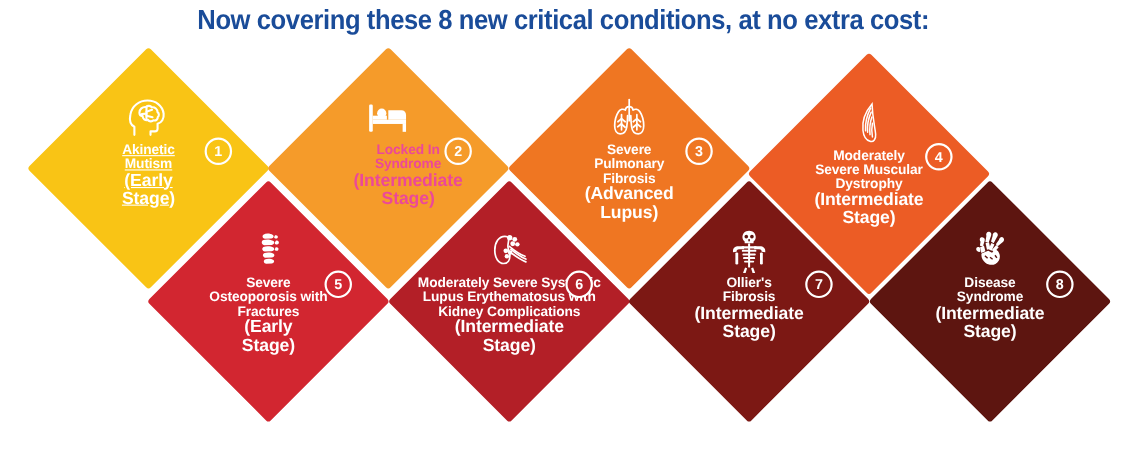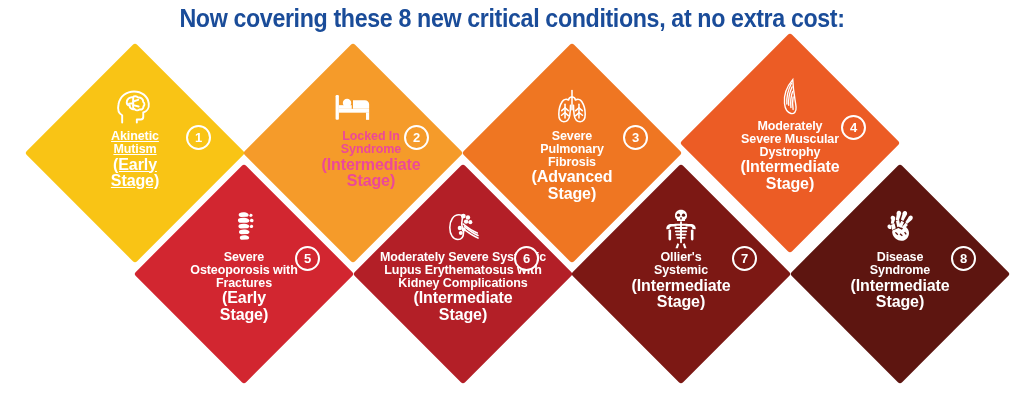--- a/index.html
+++ b/index.html
@@ -184,27 +184,27 @@
           <path d="M31.6 30 L35.4 33"></path>
           <path d="M31.6 25 L28 28"></path>
           <path d="M31.6 30.5 L28 33.5"></path>
         </svg>
       </div>
       <div class="labels" style="color: rgb(255, 255, 255);">
         <div class="cond-name">Severe
 Pulmonary
 Fibrosis</div>
         <div class="cond-stage">(Advanced
-Stage)</div>
+Lupus)</div>
       </div>
     </div>
     <div class="badge" style="left: 129px; top: 50px; background: rgb(239, 118, 34);">3</div>
   </div>
 
-  <div class="diamond-wrap" style="left:712px; top:65px;">
+  <div class="diamond-wrap" style="left:712px; top:80px;">
     <div class="diamond-shape" style="background: rgb(236, 92, 37);"></div>
     <div class="diamond-content">
       <div class="icon-box">
         <svg viewBox="0 0 48 48" fill="none" stroke="#ffffff" stroke-width="1.5" stroke-linecap="round">
           <path d="M27 5 C21 12 17 22 18 31 C18.6 37 21.6 41 25 42 C28.6 43 31 39.6 30.6 35 C30 28 27.6 20 27 5 Z"></path>
           <path d="M25.6 9 C22 16 20 24 20.6 31.6"></path>
           <path d="M26.2 13 C23.4 19 22 25.6 22.6 33"></path>
           <path d="M26.8 18 C25 23 24.4 29 25 35.4"></path>
           <path d="M27.4 24 C26.6 28 26.6 32.6 27.4 37.6"></path>
         </svg>
@@ -293,21 +293,21 @@
           <rect x="16.8" y="23" width="14.4" height="2" rx="0.9"></rect>
           <rect x="17.4" y="26.6" width="13.2" height="2" rx="0.9"></rect>
           <rect x="18" y="30.2" width="12" height="2" rx="0.9"></rect>
           <rect x="19" y="33.8" width="10" height="1.8" rx="0.8"></rect>
           <path d="M20 40.6 L18 46 L20.6 46 L22 41.4 Z"></path>
           <path d="M28 40.6 L30 46 L27.4 46 L26 41.4 Z"></path>
         </svg>
       </div>
       <div class="labels" style="color: rgb(255, 255, 255);">
         <div class="cond-name">Ollier's
-Systemic</div>
+Fibrosis</div>
         <div class="cond-stage">(Intermediate
 Stage)</div>
       </div>
     </div>
     <div class="badge" style="left: 129px; top: 50px; background: rgb(124, 24, 20);">7</div>
   </div>
 
   <div class="diamond-wrap" style="left:822px; top:196px;">
     <div class="diamond-shape" style="background: rgb(93, 21, 16);"></div>
     <div class="diamond-content">

